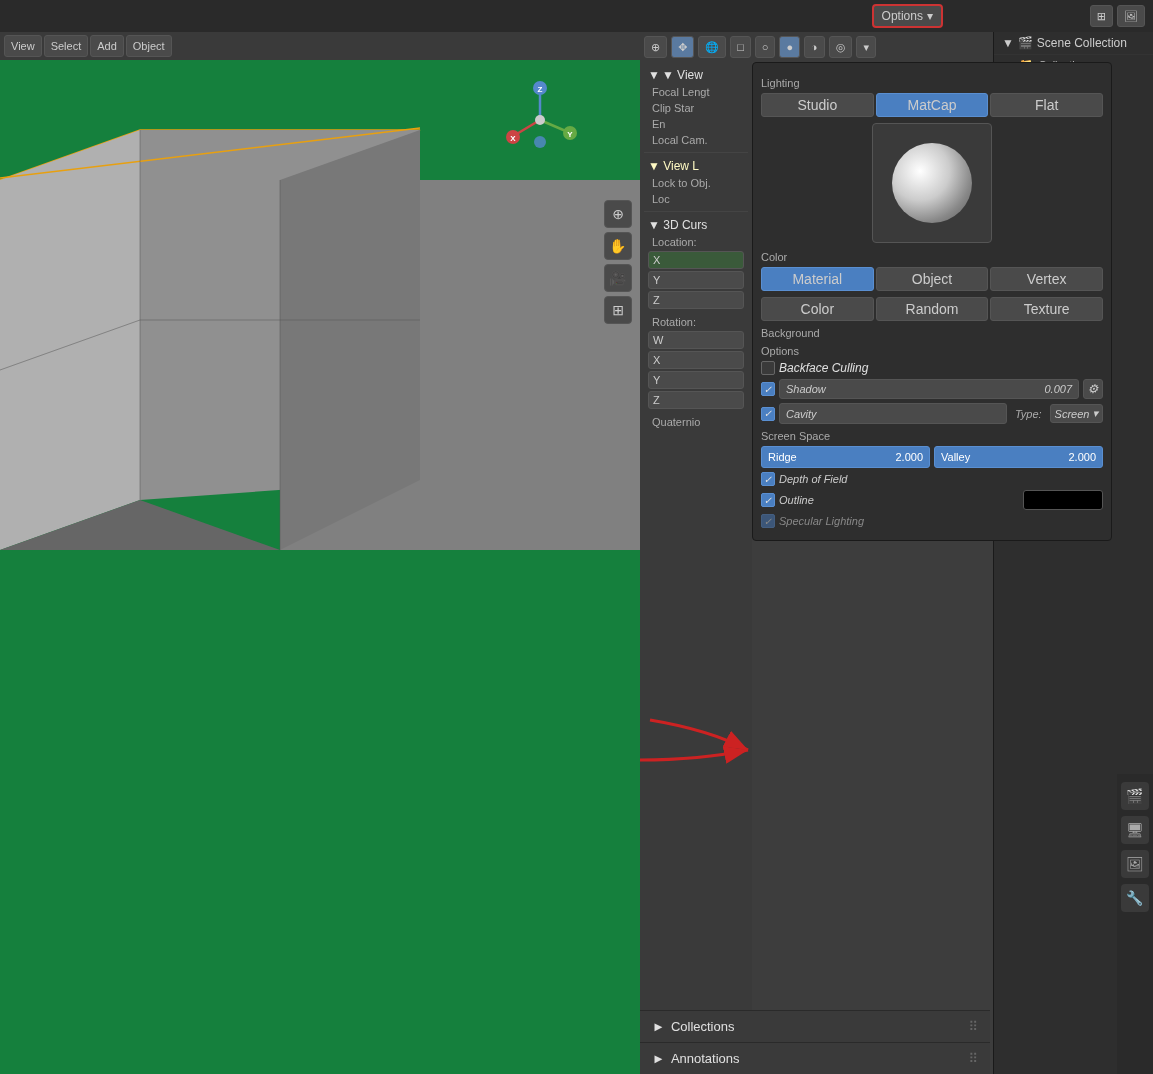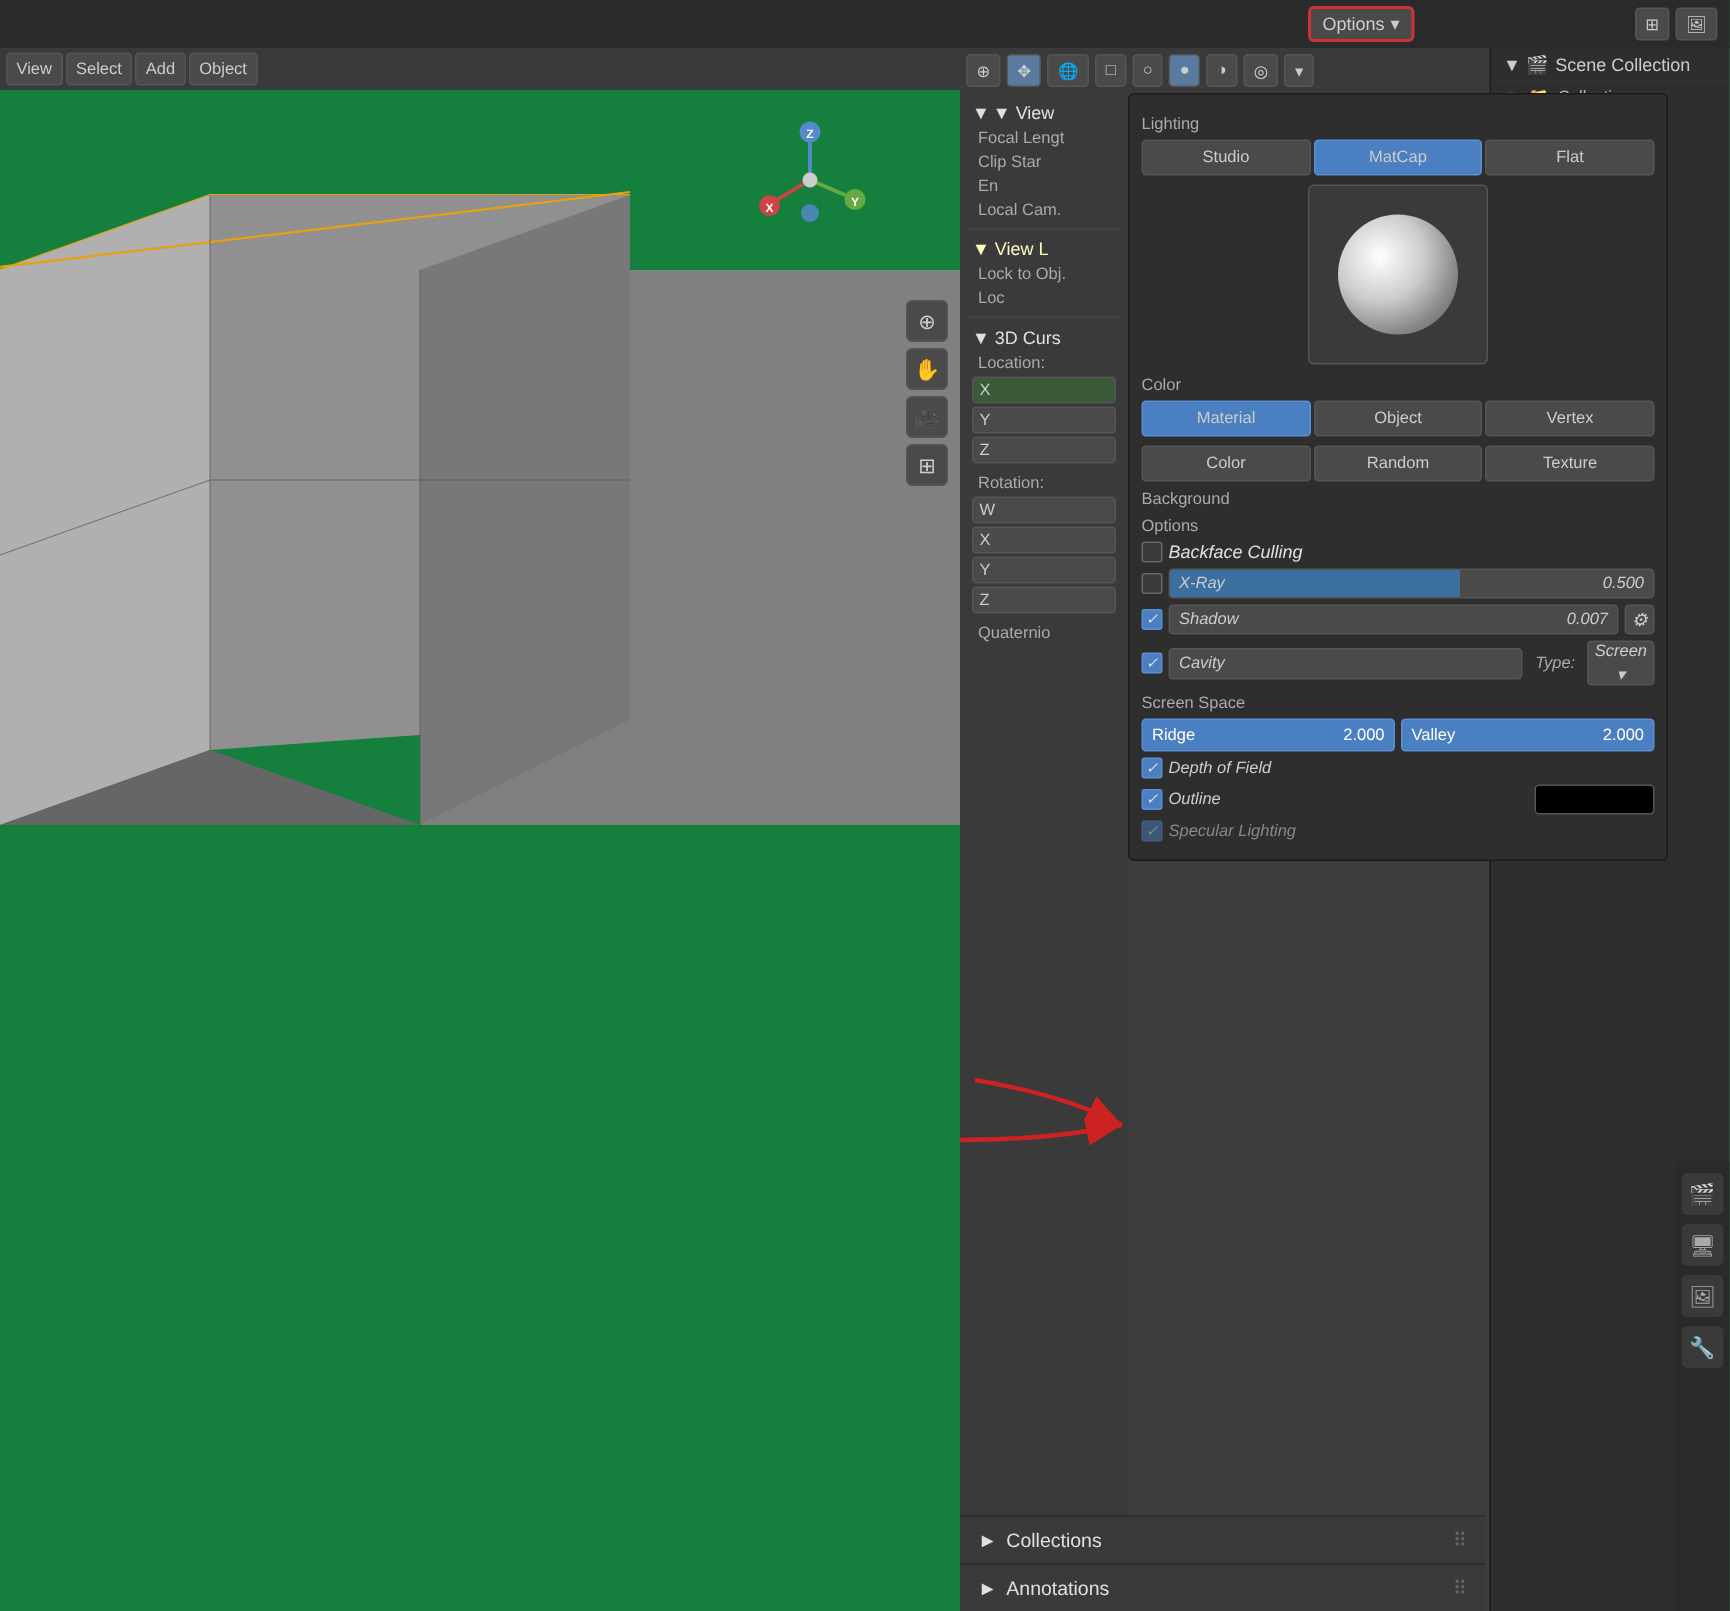--- a/index.html
+++ b/index.html
@@ -142,21 +142,21 @@
       margin-bottom: 6px;
     }
 
     .toggle-btn {
       flex: 1;
       height: 24px;
       background: #4a4a4a;
       border: 1px solid #555;
       border-radius: 3px;
       color: #ccc;
-      font-size: 11px;
+      font-size: 14px;
       cursor: pointer;
       display: flex; align-items: center; justify-content: center;
     }
     .toggle-btn.active {
       background: #4a7fc1;
       border-color: #5a8fd1;
     }
 
     
     .matcap-preview {
@@ -204,29 +204,29 @@
       background: #4a4a4a;
       border: 1px solid #555;
       border-radius: 3px;
       cursor: pointer;
       display: flex; align-items: center; justify-content: center;
       font-size: 12px;
       color: #ccc;
     }
 
     .select-dropdown {
-      height: 30px;
+      height: 19px;
       background: #4a4a4a;
       border: 1px solid #555;
       border-radius: 3px;
       color: #ccc;
       font-size: 11px;
       padding: 0 4px;
       cursor: pointer;
-      display: flex; align-items: center; gap: 3px; flex-direction: column;
+      display: flex; align-items: center; gap: 3px;
     }
 
     .half-row {
       display: flex;
       gap: 4px;
       margin-bottom: 4px;
     }
     .half-field {
       flex: 1;
       height: 22px;
@@ -536,27 +536,20 @@
 
   <div class="section-label">Background</div>
 
   <div class="section-label">Options</div>
 
   <div class="row-field">
     <div class="checkbox unchecked"></div>
     <span>Backface Culling</span>
   </div>
 
-  <div class="row-field">
-    <div class="checkbox unchecked"></div>
-    <div style="flex:1; height:20px; background:linear-gradient(to right,#3a6fa0 60%,#4a4a4a 60%); border:1px solid #555; border-radius:3px; display:flex; align-items:center; justify-content:space-between; padding:0 6px; cursor:pointer;">
-      <span style="font-size:11px; color:#ccc;">X-Ray</span>
-      <span style="font-size:11px; color:#ccc;">0.500</span>
-    </div>
-  </div>
 
   <div class="row-field">
     <div class="checkbox checked">✓</div>
     <div style="flex:1; height:20px; background:#4a4a4a; border:1px solid #555; border-radius:3px; display:flex; align-items:center; justify-content:space-between; padding:0 6px; cursor:pointer;">
       <span style="font-size:11px; color:#ccc;">Shadow</span>
       <span style="font-size:11px; color:#ccc;">0.007</span>
     </div>
     <div class="gear-btn">⚙</div>
   </div>
 

